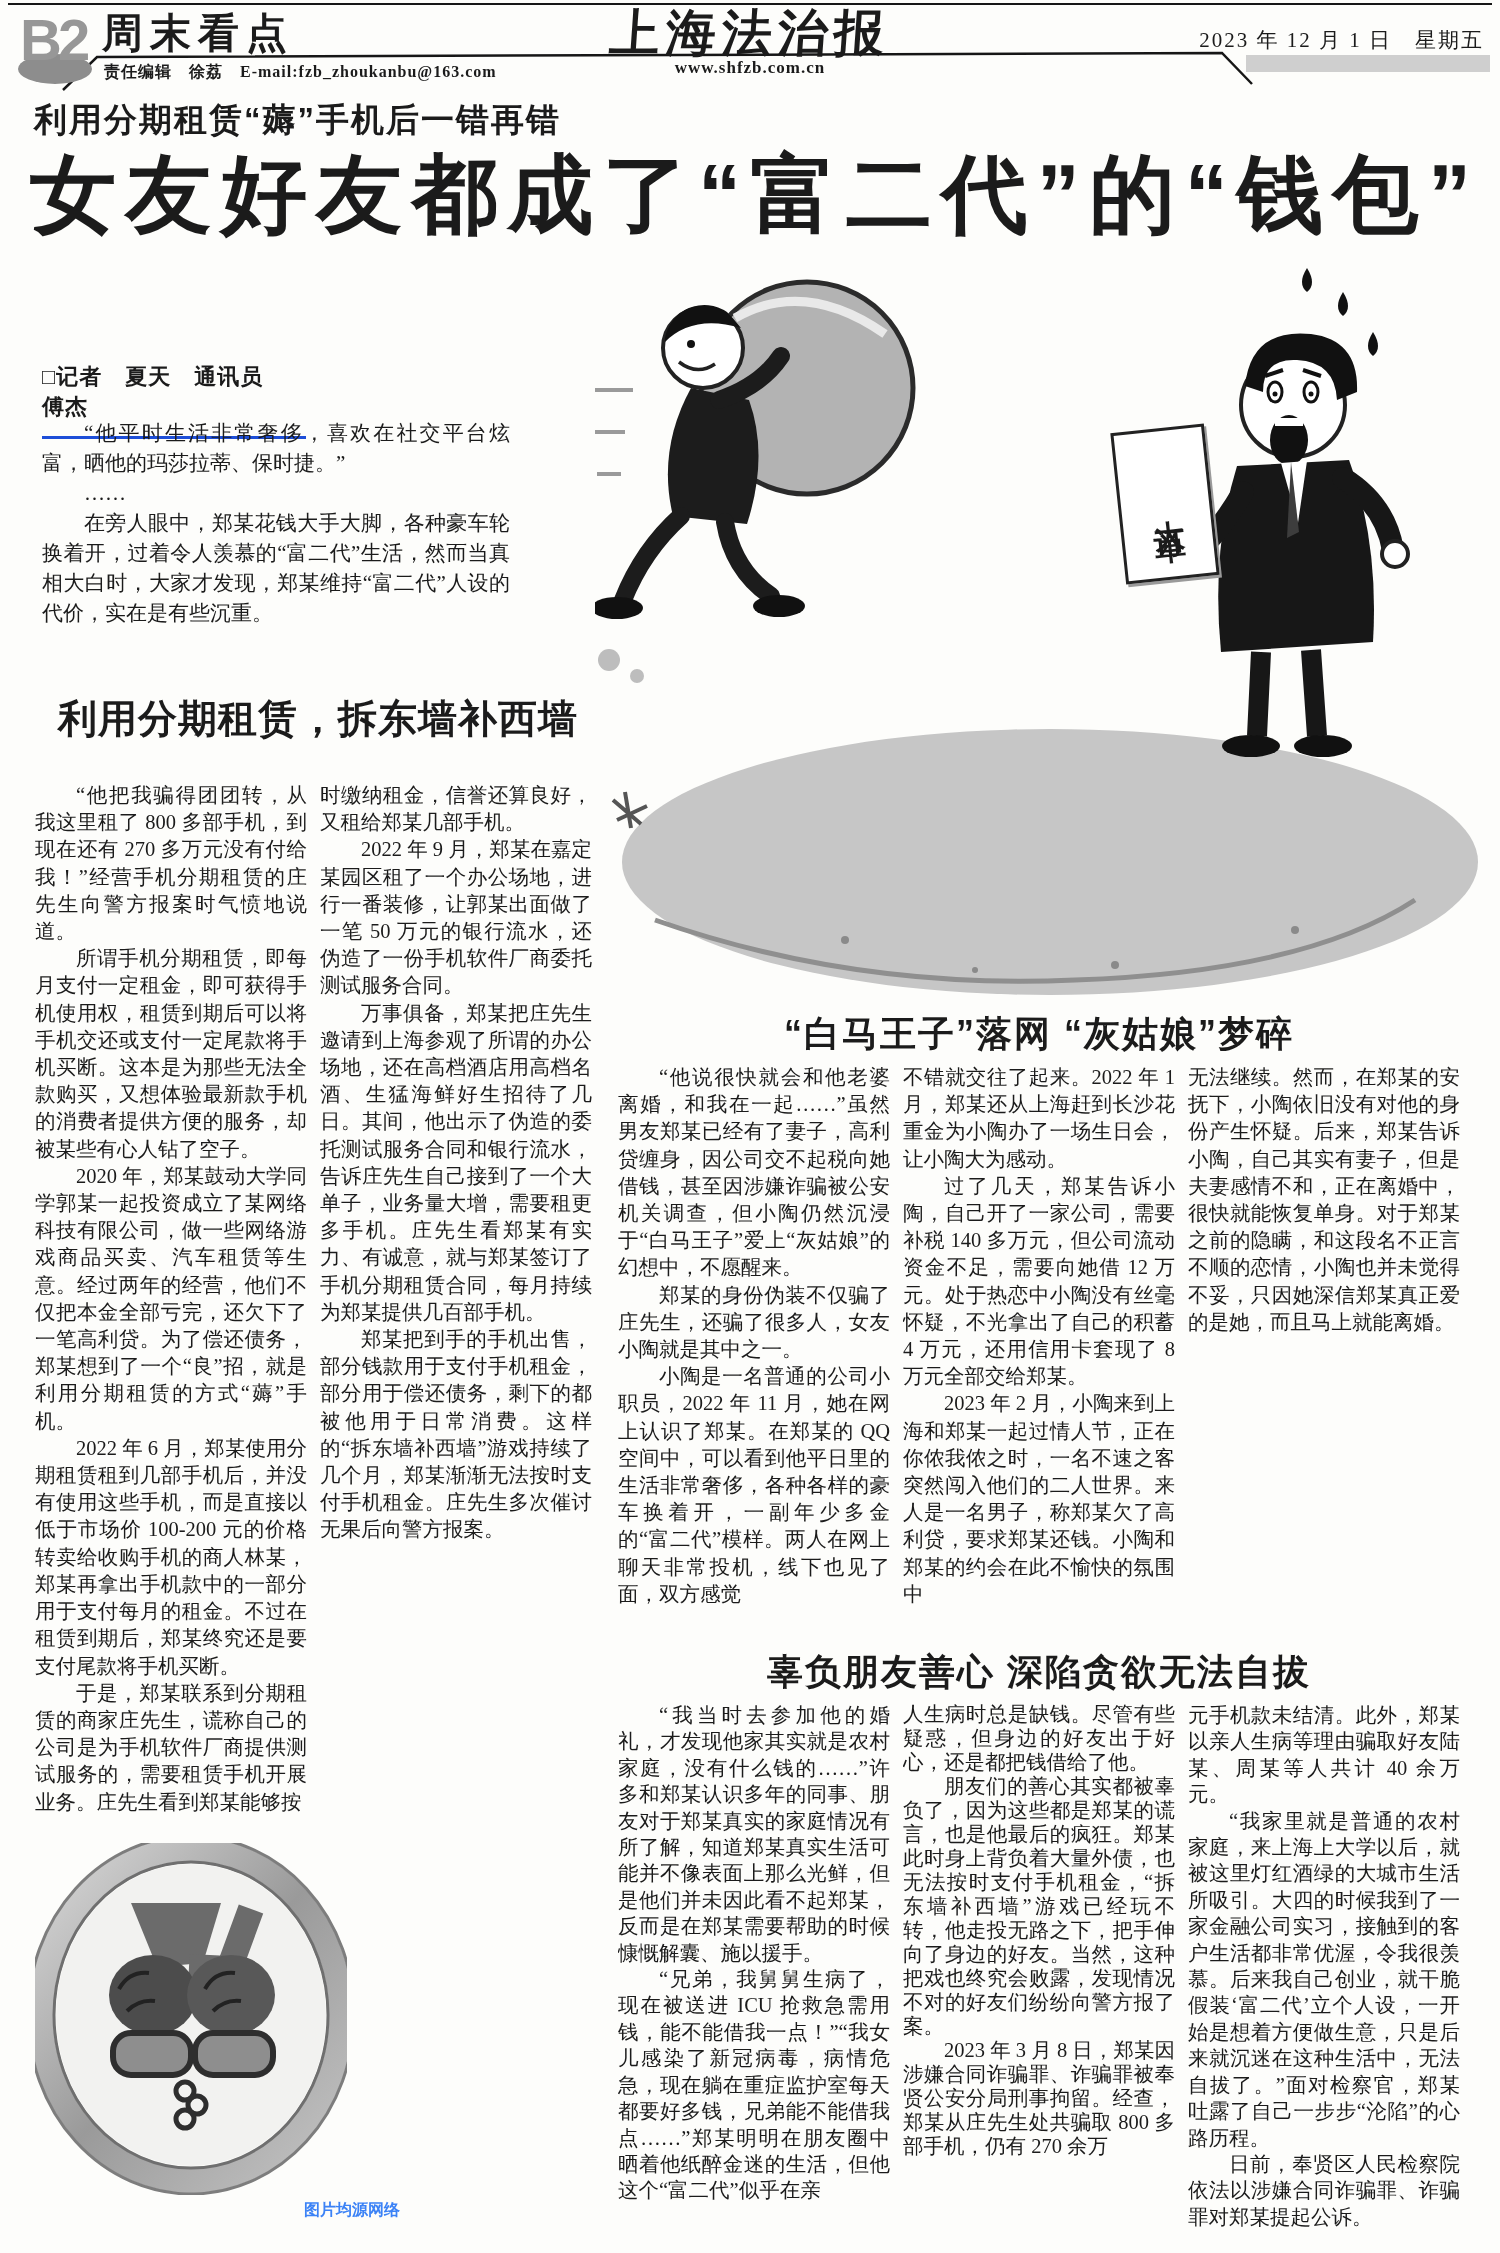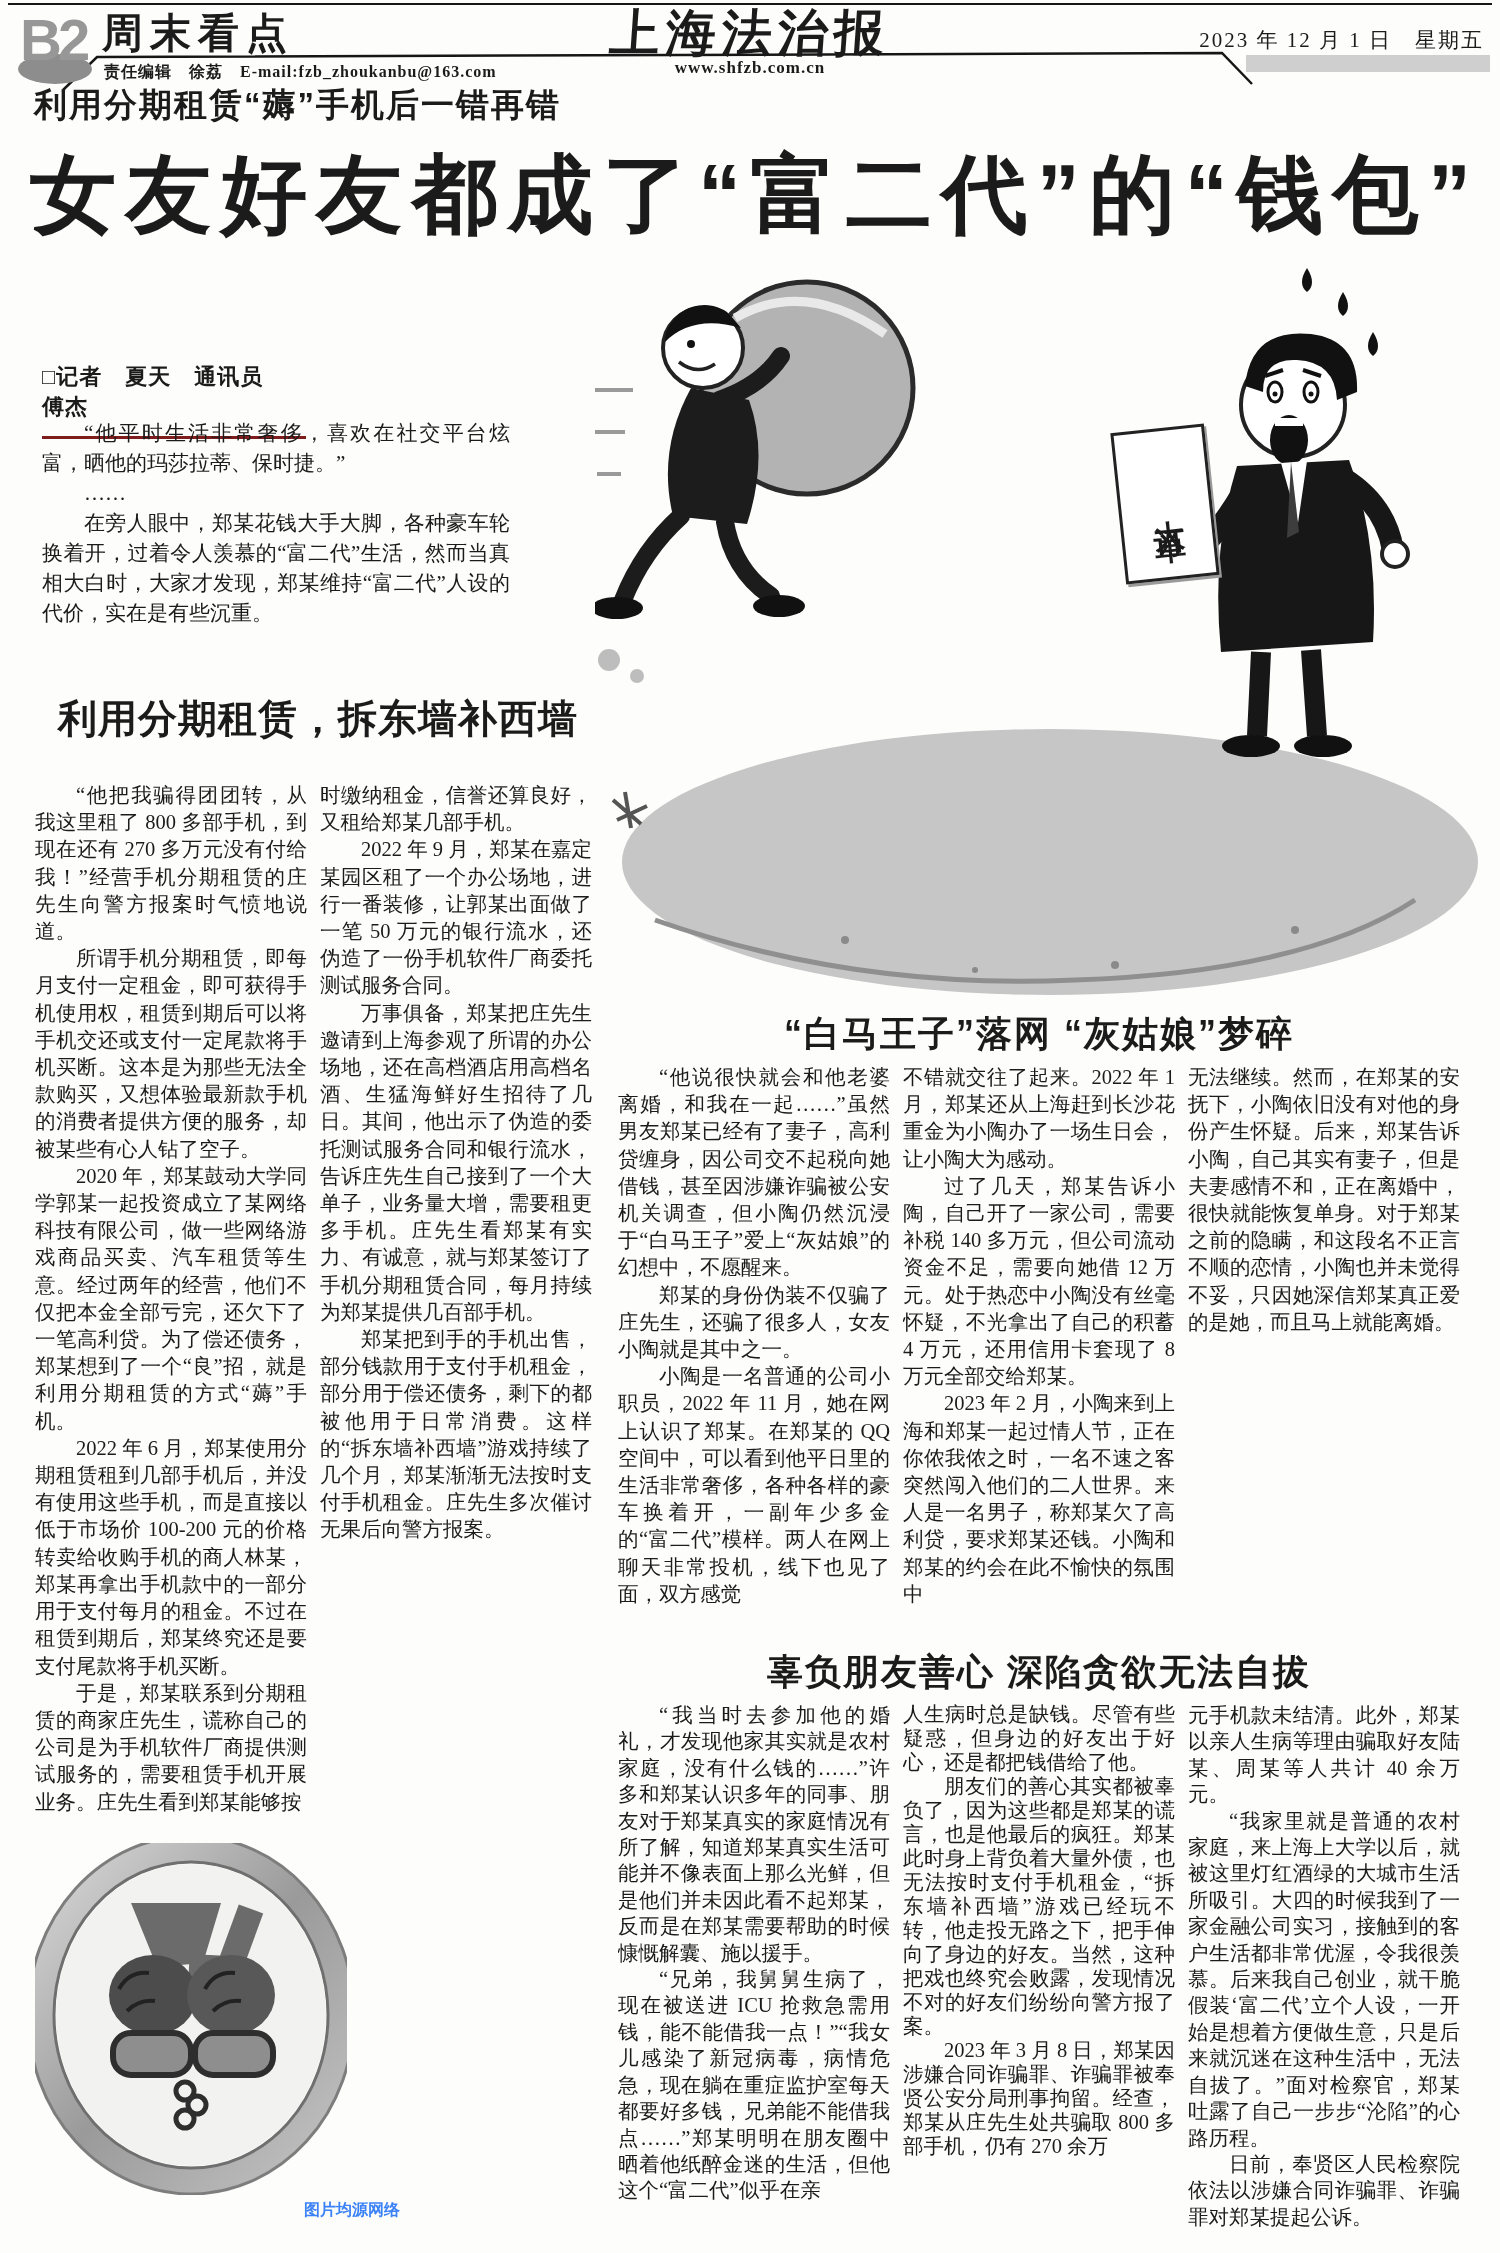--- a/index.html
+++ b/index.html
@@ -14,28 +14,28 @@
   #sectionname{left:102px;top:6px;font-size:41px;font-weight:900;letter-spacing:7px;
        font-family:"Liberation Sans","DejaVu Sans",sans-serif;}
   #editorline{left:104px;top:62px;font-size:16px;letter-spacing:1px;font-weight:600;}
   #masthead{left:0;top:0px;width:1500px;text-align:center;font-size:50px;font-weight:900;
        letter-spacing:6px;transform:skewX(-4deg);}
   #website{left:0;top:58px;width:1500px;text-align:center;font-size:17px;font-weight:700;letter-spacing:1px;}
   #dateline{right:16px;top:26px;font-size:21px;letter-spacing:2px;}
   #graybar{right:10px;top:55px;width:244px;height:17px;background:#cfcfcf;}
   #headerlines{left:0;top:0;width:1500px;height:95px;}
   
-  #kicker{left:34px;top:83px;font-size:33px;font-weight:600;letter-spacing:2px;
+  #kicker{left:34px;top:98px;font-size:33px;font-weight:600;letter-spacing:2px;
        font-family:"Liberation Sans","DejaVu Sans",sans-serif;}
   #mainhead{left:30px;top:140px;width:1440px;font-size:86px;line-height:108px;font-weight:900;
        font-family:"Liberation Sans","DejaVu Sans",sans-serif;text-align:justify;text-align-last:justify;
        letter-spacing:-1px;white-space:nowrap;}
   
   #byline{left:42px;top:362px;width:264px;font-size:22px;font-weight:700;padding-bottom:14px;
-       border-bottom:3px solid #7f1d1d;font-family:"Liberation Sans","DejaVu Sans",sans-serif;letter-spacing:1px;}
+       border-bottom:3px solid #1d4ed8;font-family:"Liberation Sans","DejaVu Sans",sans-serif;letter-spacing:1px;}
   #intro{left:42px;top:418px;width:468px;font-size:21px;line-height:30px;}
   #intro p{margin:0;text-indent:2em;text-align:justify;}
   
   #s1head{left:58px;top:692px;font-size:39px;font-weight:900;letter-spacing:1px;
        font-family:"Liberation Sans","DejaVu Sans",sans-serif;}
   .bodycol{font-size:20.5px;line-height:27.2px;overflow:hidden;}
   .bodycol p{margin:0;text-indent:2em;text-align:justify;}
   .bodycol p.cont{text-indent:0;}
   #s1c1{left:35px;top:782px;width:272px;height:1056px;}
   #s1c2{left:320px;top:782px;width:272px;height:1056px;}

